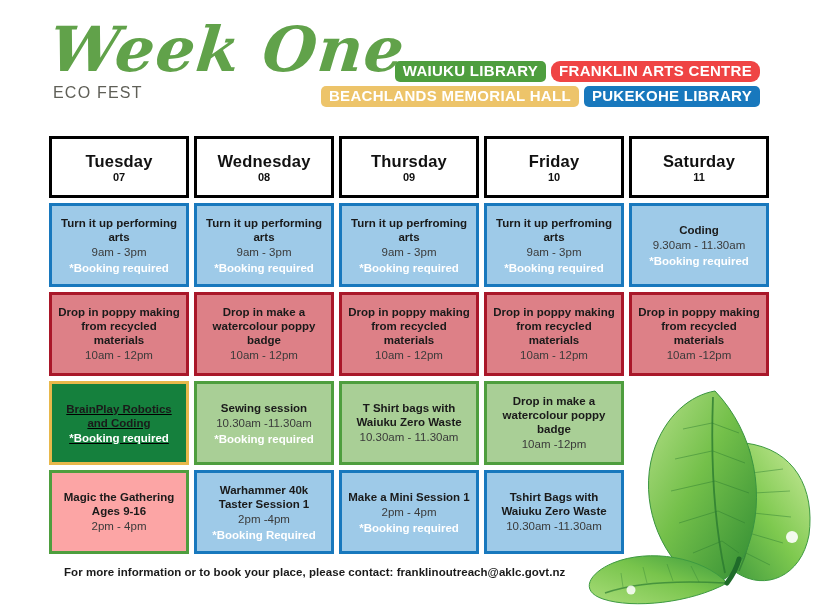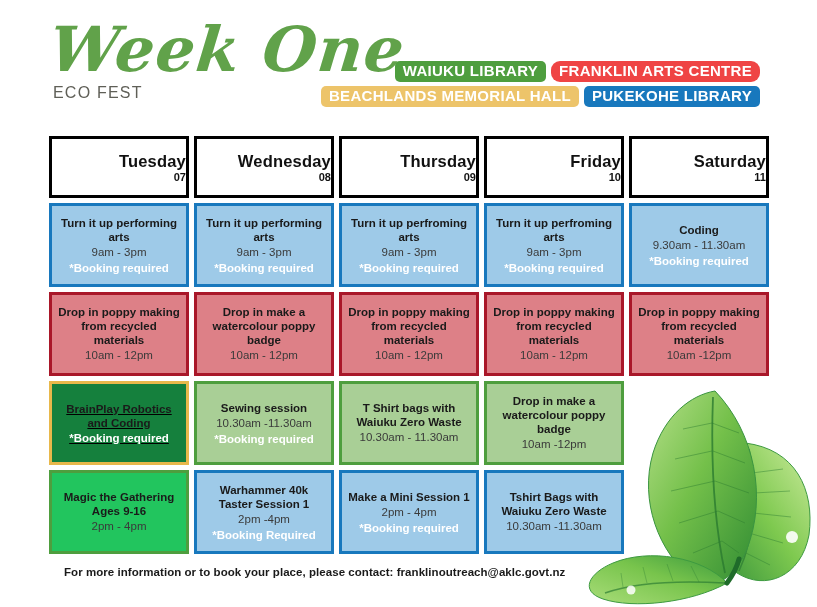--- a/index.html
+++ b/index.html
@@ -92,21 +92,21 @@
     box-sizing: border-box;
   }
 
   
   .day-head {
     height: 62px;
     border: 3px solid #000000;
     background: #ffffff;
     display: flex;
     flex-direction: column;
-    align-items: flex-end;
+    align-items: center;
     justify-content: center;
   }
   .day-name {
     font-size: 16.5px;
     font-weight: bold;
     color: #111111;
     letter-spacing: 0.2px;
   }
   .day-num {
     font-size: 11px;
@@ -286,21 +286,21 @@
           <div class="ev-title">T Shirt bags with Waiuku Zero Waste</div>
           <div class="ev-time">10.30am - 11.30am</div>
         </div>
         <div class="cell event r3" style="background: rgb(169, 207, 150); border-color: rgb(78, 158, 62);">
           <div class="ev-title">Drop in make a watercolour poppy badge</div>
           <div class="ev-time">10am -12pm</div>
         </div>
         <div class="cell event empty"></div>
       </div>
       <div class="row">
-        <div class="cell event r4" style="background: #22c55e; border-color: rgb(78, 158, 62);">
+        <div class="cell event r4" style="background: #fca5a5; border-color: rgb(78, 158, 62);">
           <div class="ev-title">Magic the Gathering Ages 9-16</div>
           <div class="ev-time">2pm - 4pm</div>
         </div>
         <div class="cell event r4" style="background: rgb(158, 202, 232); border-color: rgb(24, 120, 189);">
           <div class="ev-title">Warhammer 40k Taster Session 1</div>
           <div class="ev-time">2pm -4pm</div>
           <div class="ev-note">*Booking Required</div>
         </div>
         <div class="cell event r4" style="background: rgb(158, 202, 232); border-color: rgb(24, 120, 189);">
           <div class="ev-title">Make a Mini Session 1</div>

